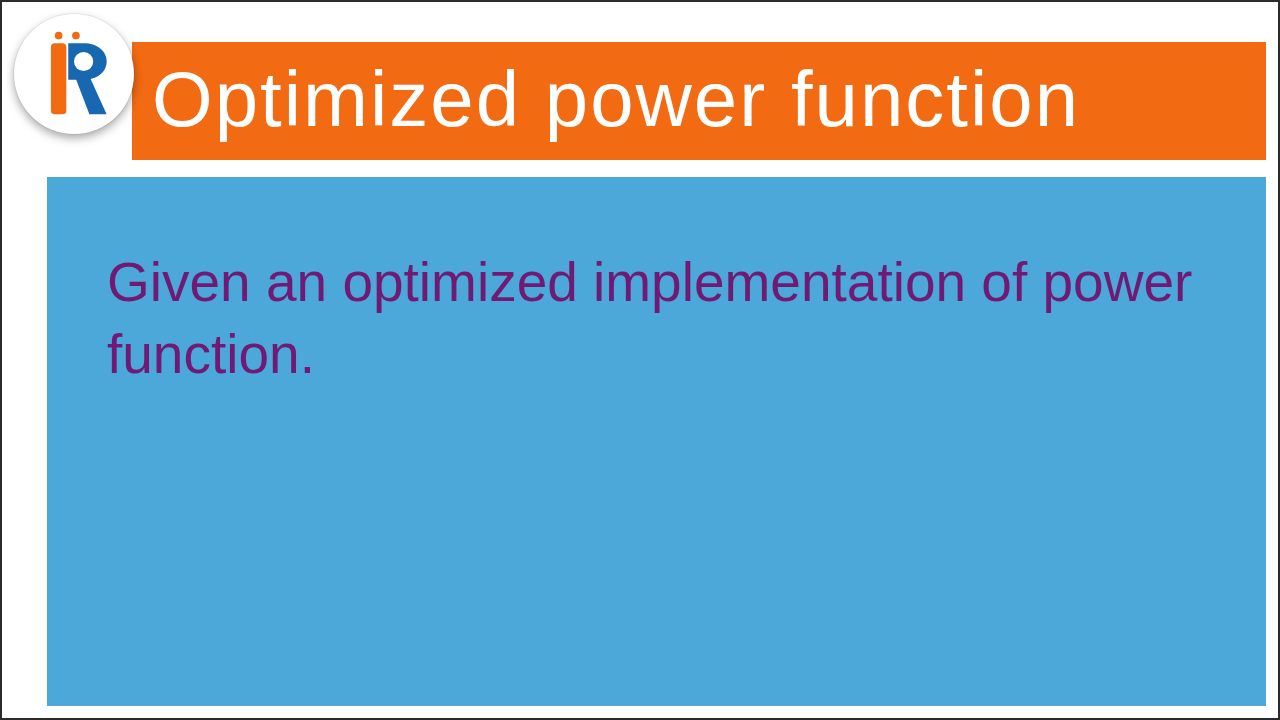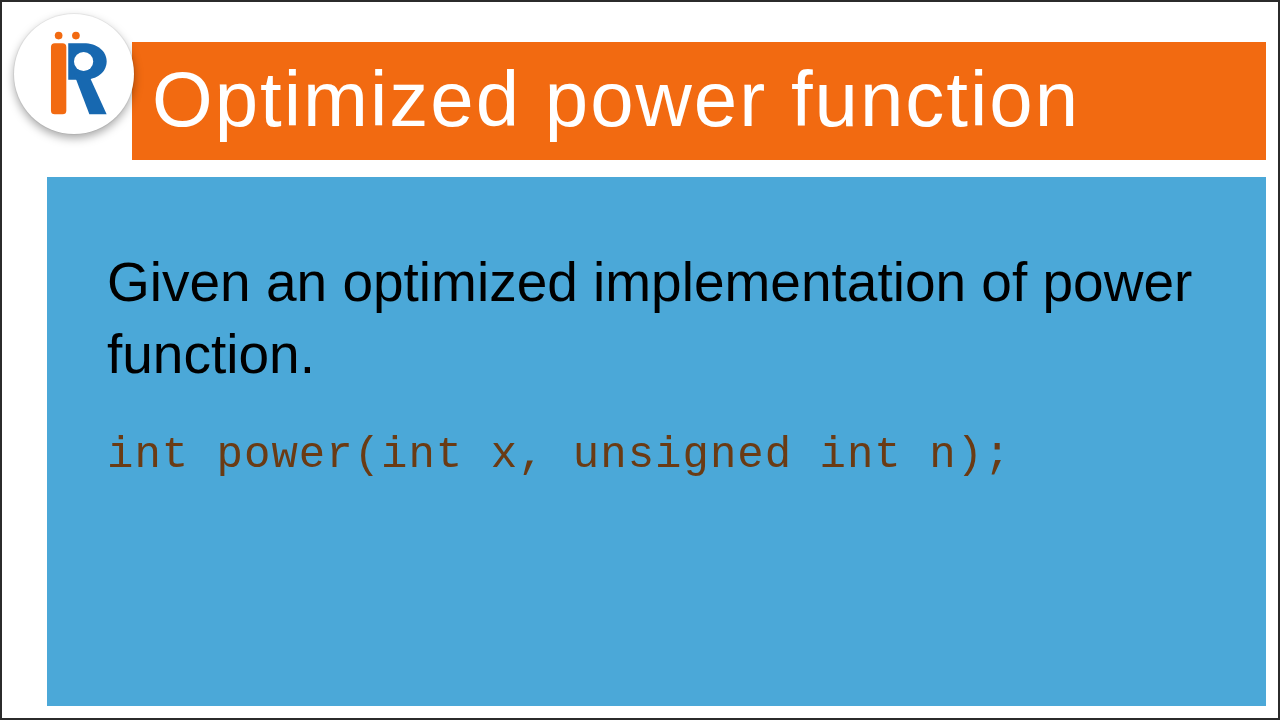--- a/index.html
+++ b/index.html
@@ -47,25 +47,25 @@
   .body-panel {
     position: absolute;
     top: 175px;
     left: 45px;
     right: 12px;
     bottom: 12px;
     background: #4ba8d8;
     padding: 70px 60px 40px 60px;
   }
   .description {
-    color: #000000;
+    color: #701a75;
     font-size: 55px;
     line-height: 1.3;
     font-weight: 400;
-    margin-bottom: 40px;
+    margin-bottom: 57px;
   }
   .code-line {
     color: #6a3b14;
     font-family: "Courier New", Courier, monospace;
     font-size: 44px;
     letter-spacing: 1px;
   }
 </style>
 </head>
 <body>
@@ -86,16 +86,15 @@
       <path d="M50 50 L66 92 L84 92 L64 48 Z" fill="#1768b0"></path>
     </svg>
   </div>
 
   <div class="title-bar">
     <div class="title-text">Optimized power function</div>
   </div>
 
   <div class="body-panel">
     <div class="description">Given an optimized implementation of power function.</div>
-    <div class="code-line">int power(int x, unsigned int n);</div>
   </div>
 
 </div>
 
 </body></html>

